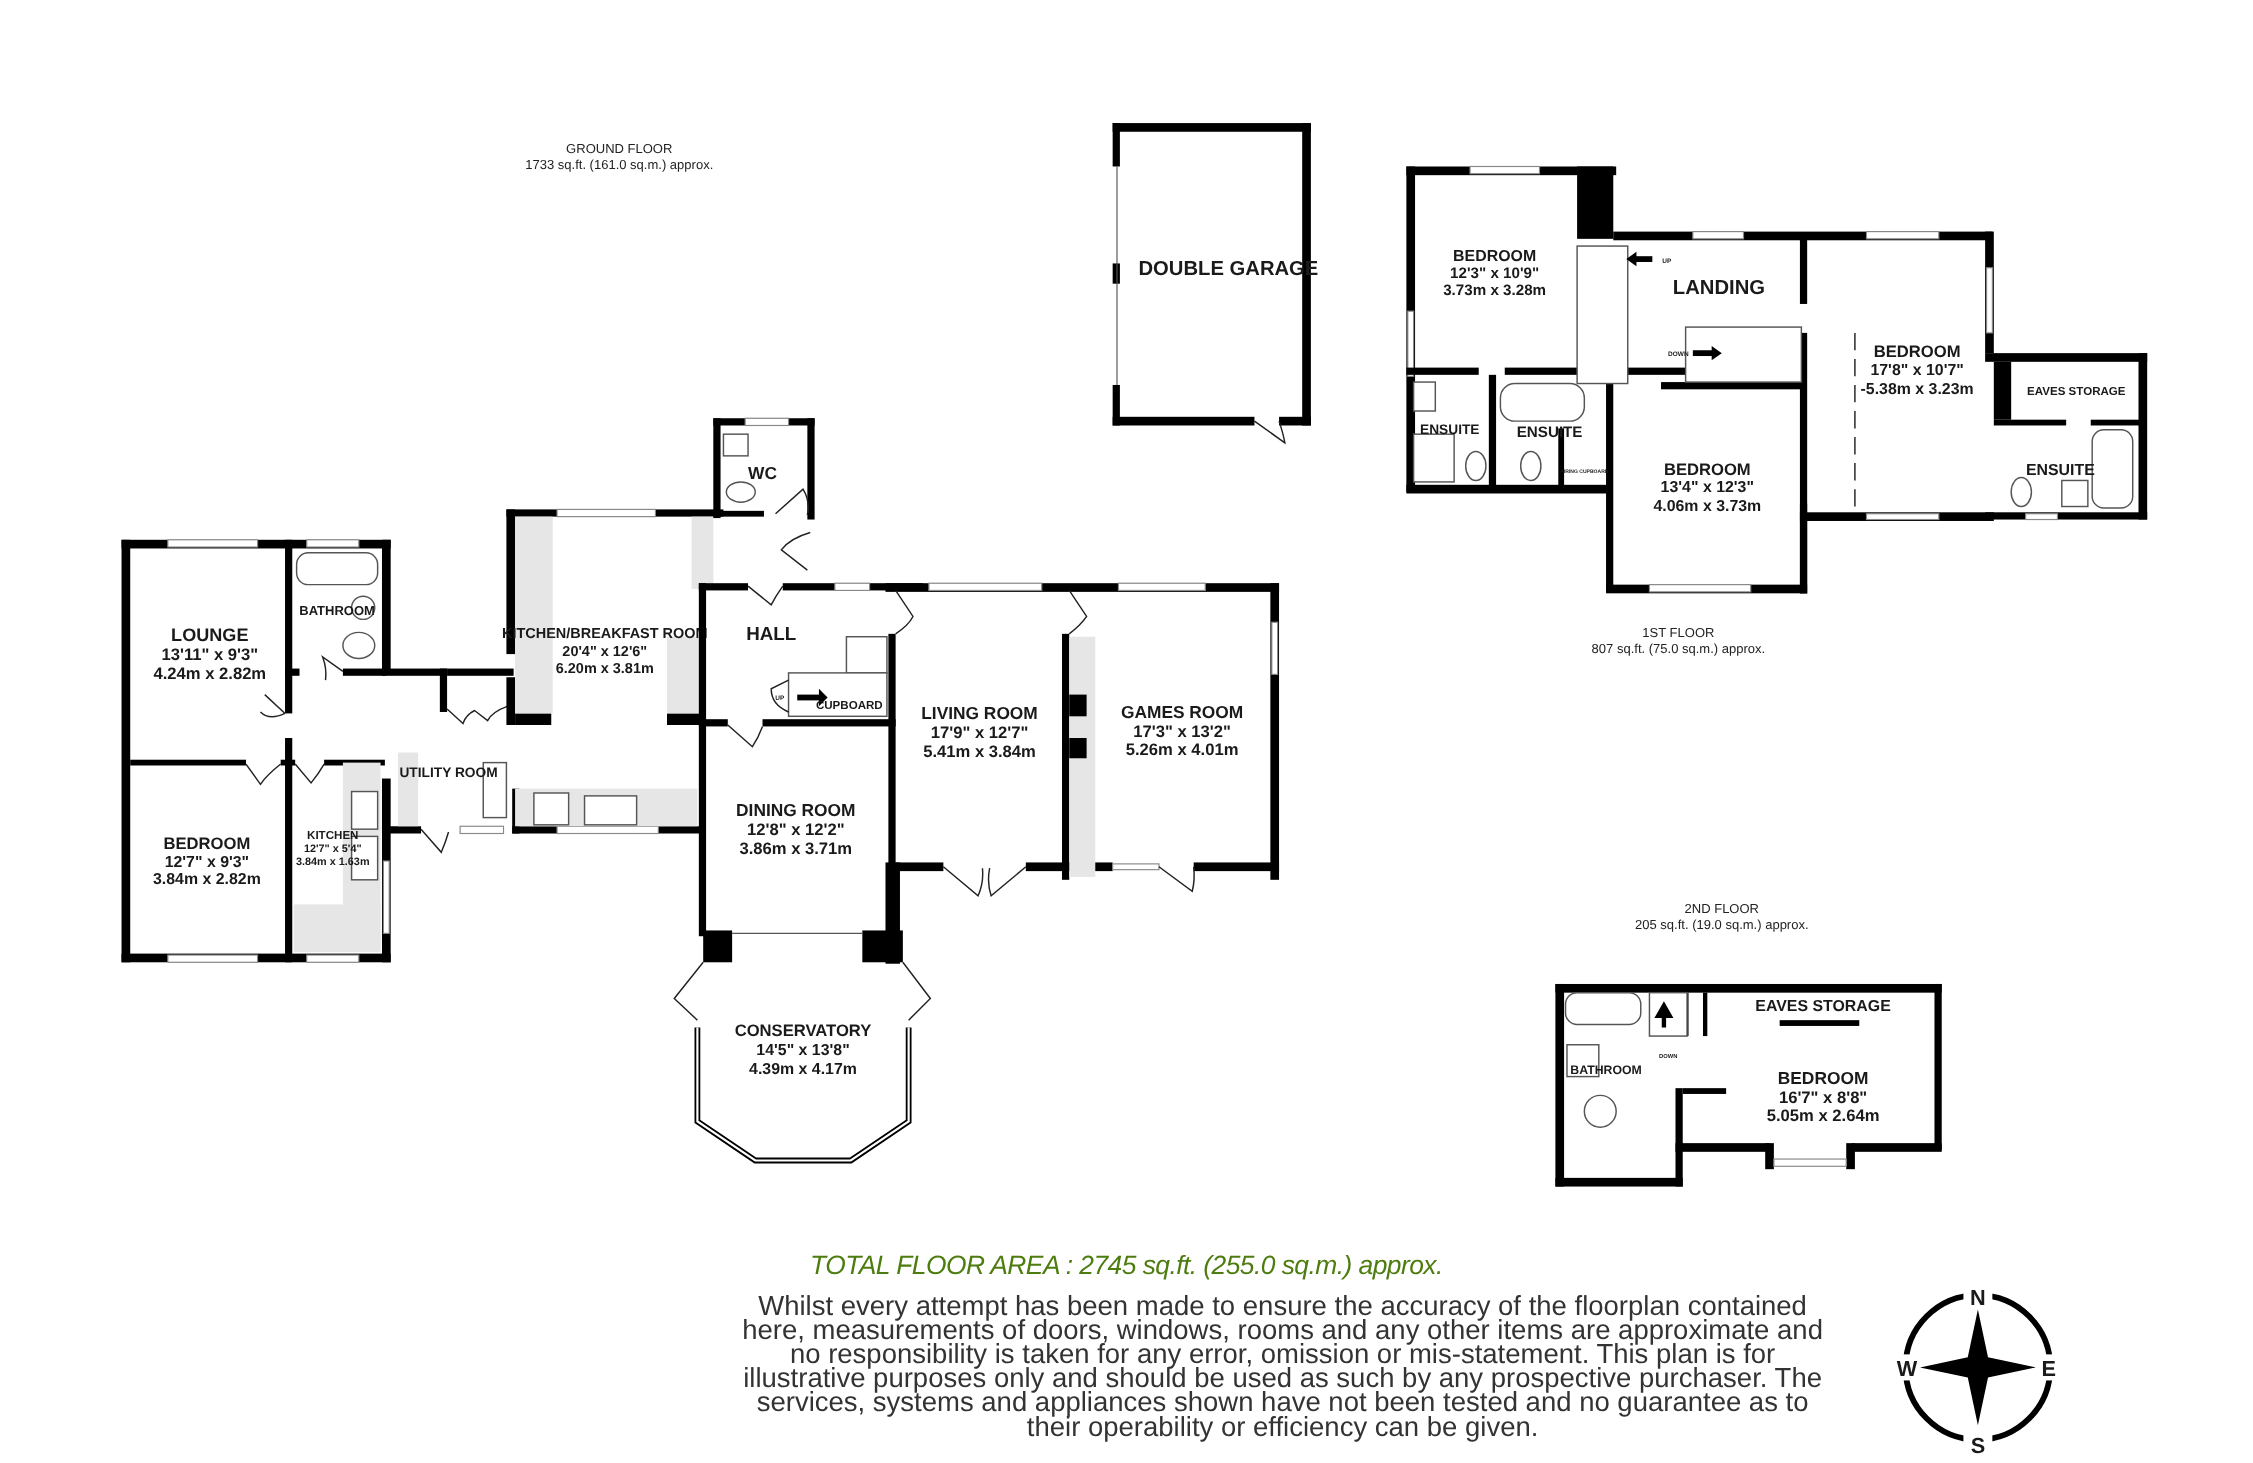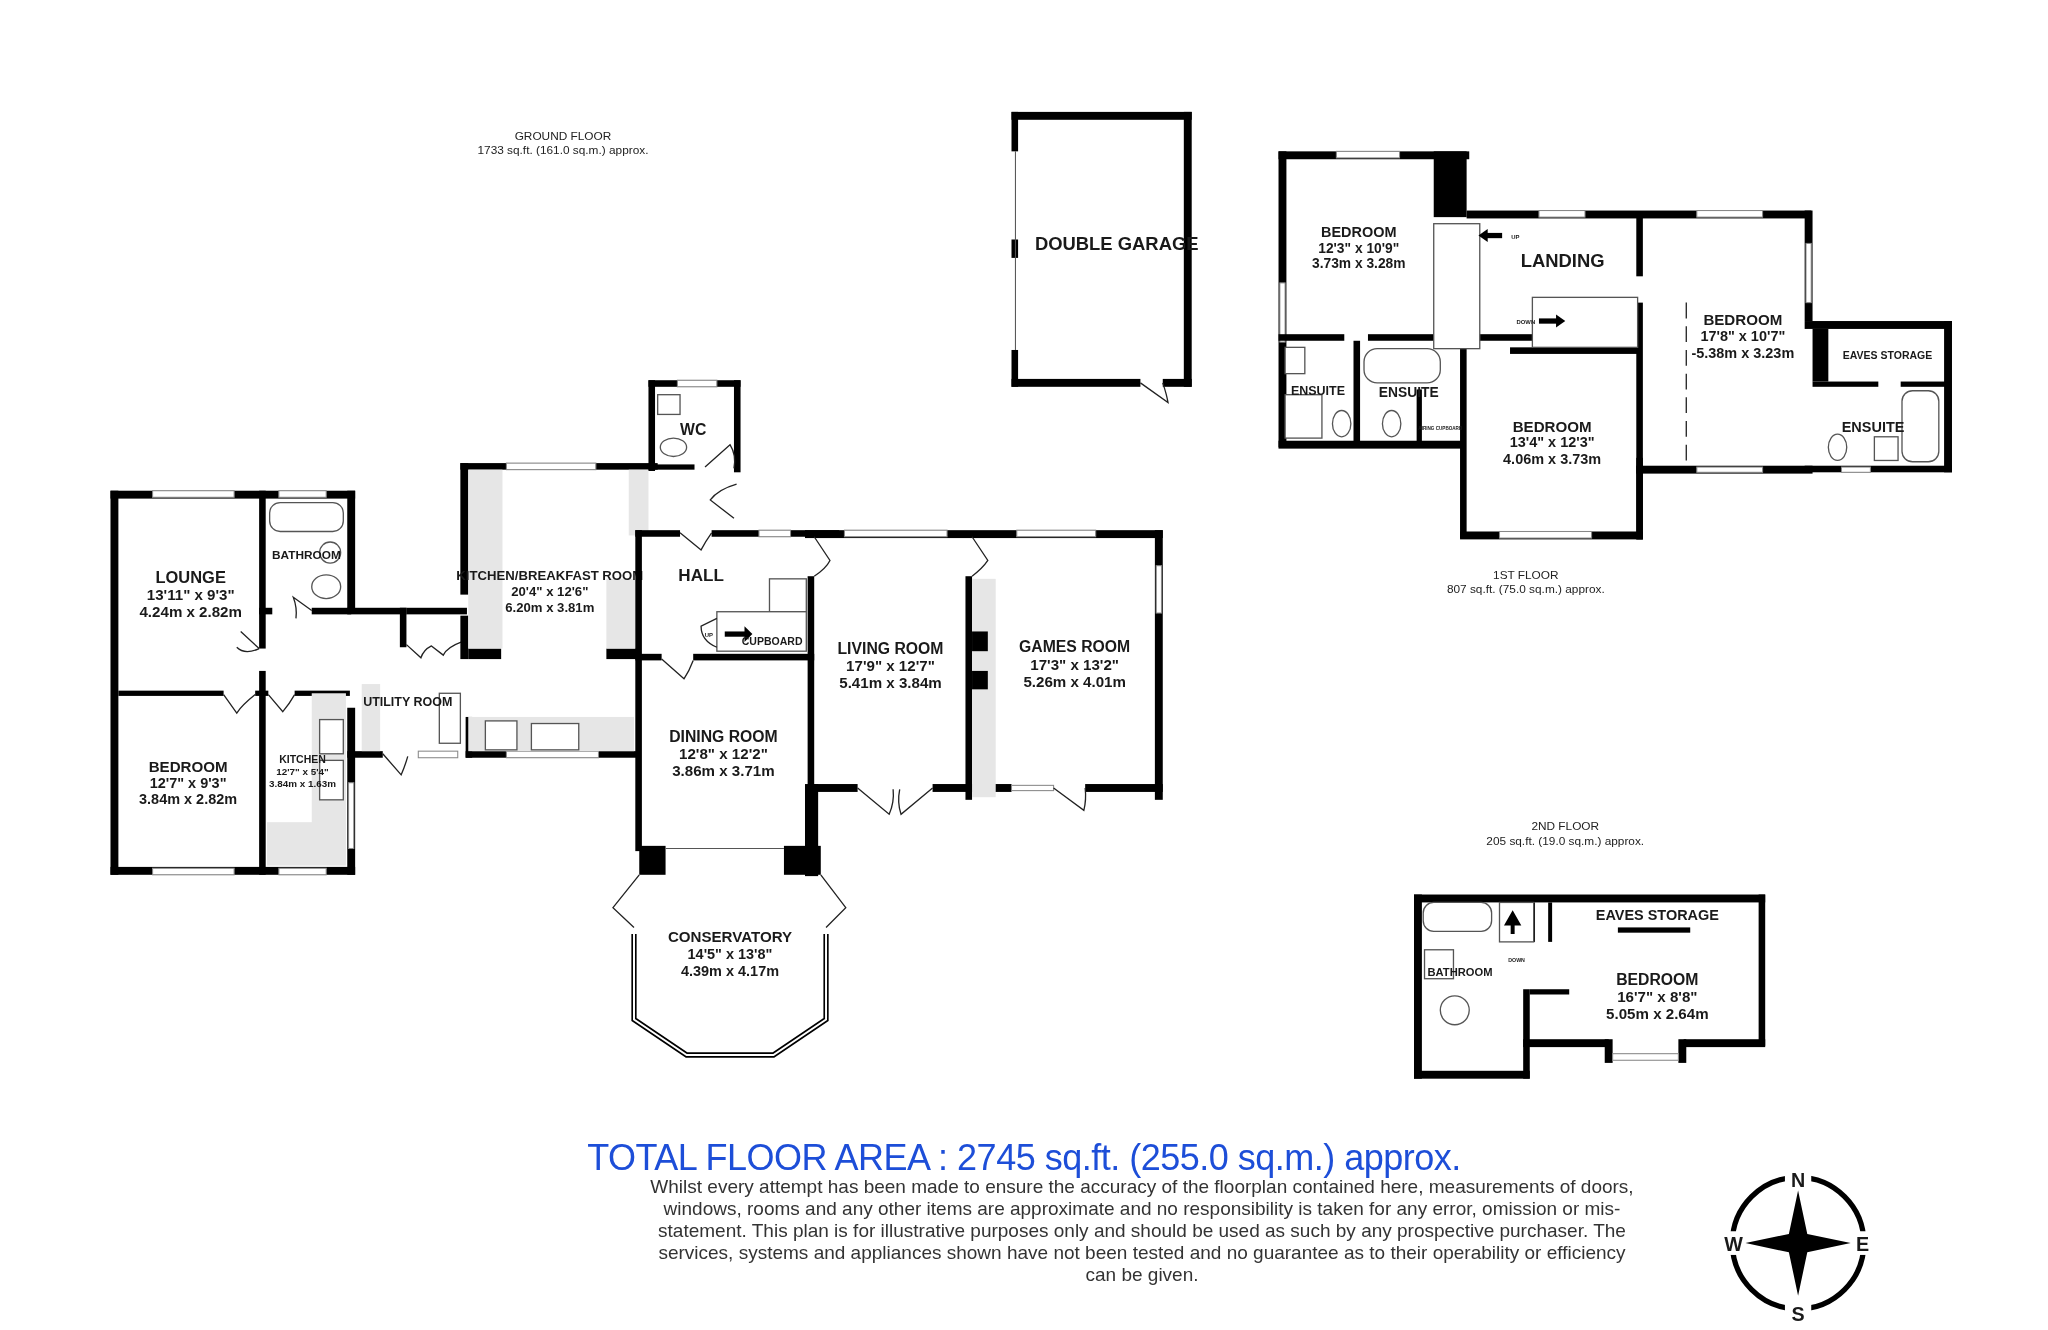--- a/index.html
+++ b/index.html
@@ -6,22 +6,22 @@
   body { width: 2048px; height: 1330px; overflow: hidden; position: relative; font-family: "Liberation Sans", sans-serif; color: #111; }
   #plan { position: absolute; left: 0; top: 0; width: 2048px; height: 1330px; }
   .lbl { font-family: "Liberation Sans", sans-serif; font-weight: bold; fill: #1a1a1a; text-anchor: middle; }
   .cap { font-family: "Liberation Sans", sans-serif; fill: #222; text-anchor: middle; }
   .wall { fill: #000; }
   .win { fill: #fff; stroke: #888; stroke-width: 0.8; }
   .door { fill: none; stroke: #222; stroke-width: 1; }
   .unit { fill: #e6e6e6; }
   .fix { fill: #fff; stroke: #555; stroke-width: 1; }
   .footer { position: absolute; left: 0; width: 2048px; text-align: center; }
-  .total { top: 1137px; font-size: 36px; letter-spacing: -0.5px; color: #1d4ed8; }
-  .disclaimer { top: 1176px; font-size: 19px; line-height: 22px; color: #333; width: 1000px; left: 642px; }
+  .total { top: 1137px; font-size: 24px; letter-spacing: -0.5px; color: #4d7c0f; font-style: italic; }
+  .disclaimer { top: 1176px; font-size: 25px; line-height: 22px; color: #333; width: 1000px; left: 666px; }
   .made { display: block; }
 </style>
 </head>
 <body>
 
 <svg id="plan" viewBox="0 0 1557 1011" xmlns="http://www.w3.org/2000/svg">
 
   <g>
     <text class="cap" x="428" y="106" font-size="9">GROUND FLOOR</text>
     <text class="cap" x="428" y="117" font-size="9">1733 sq.ft. (161.0 sq.m.) approx.</text>

